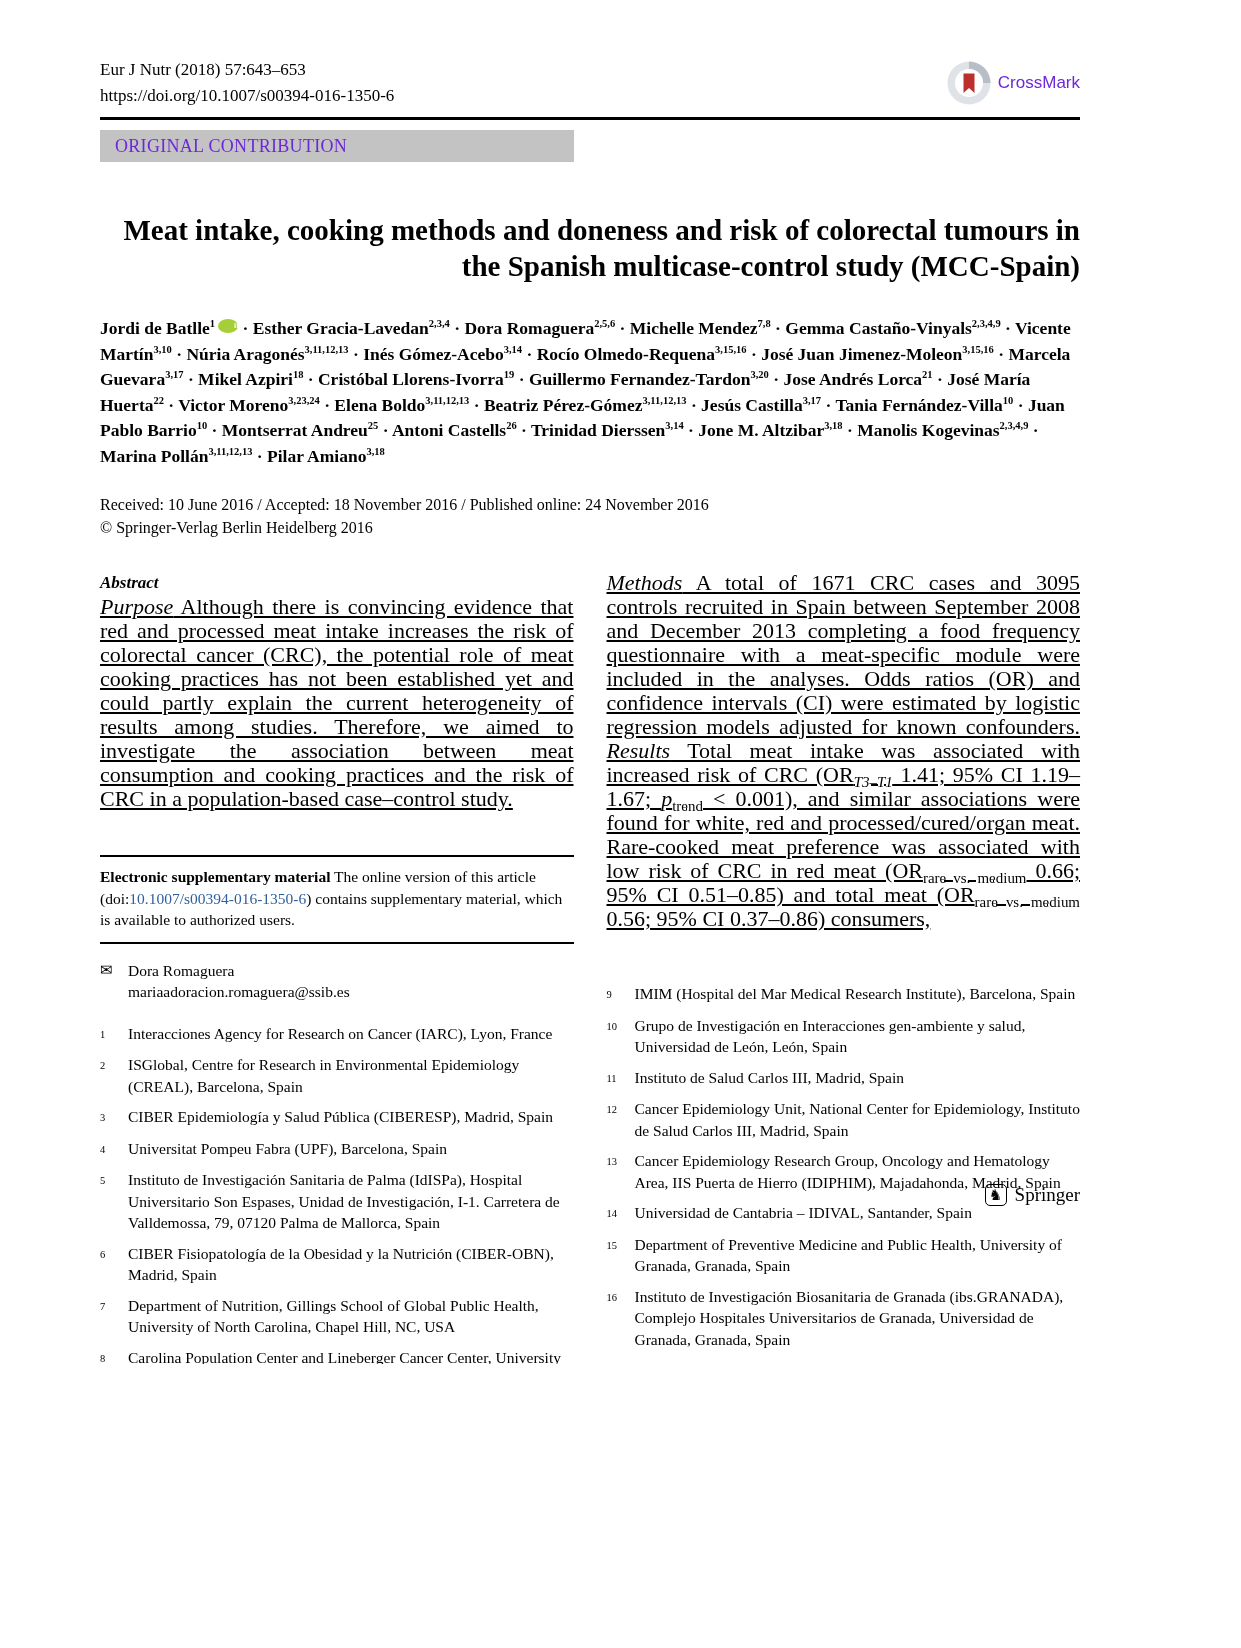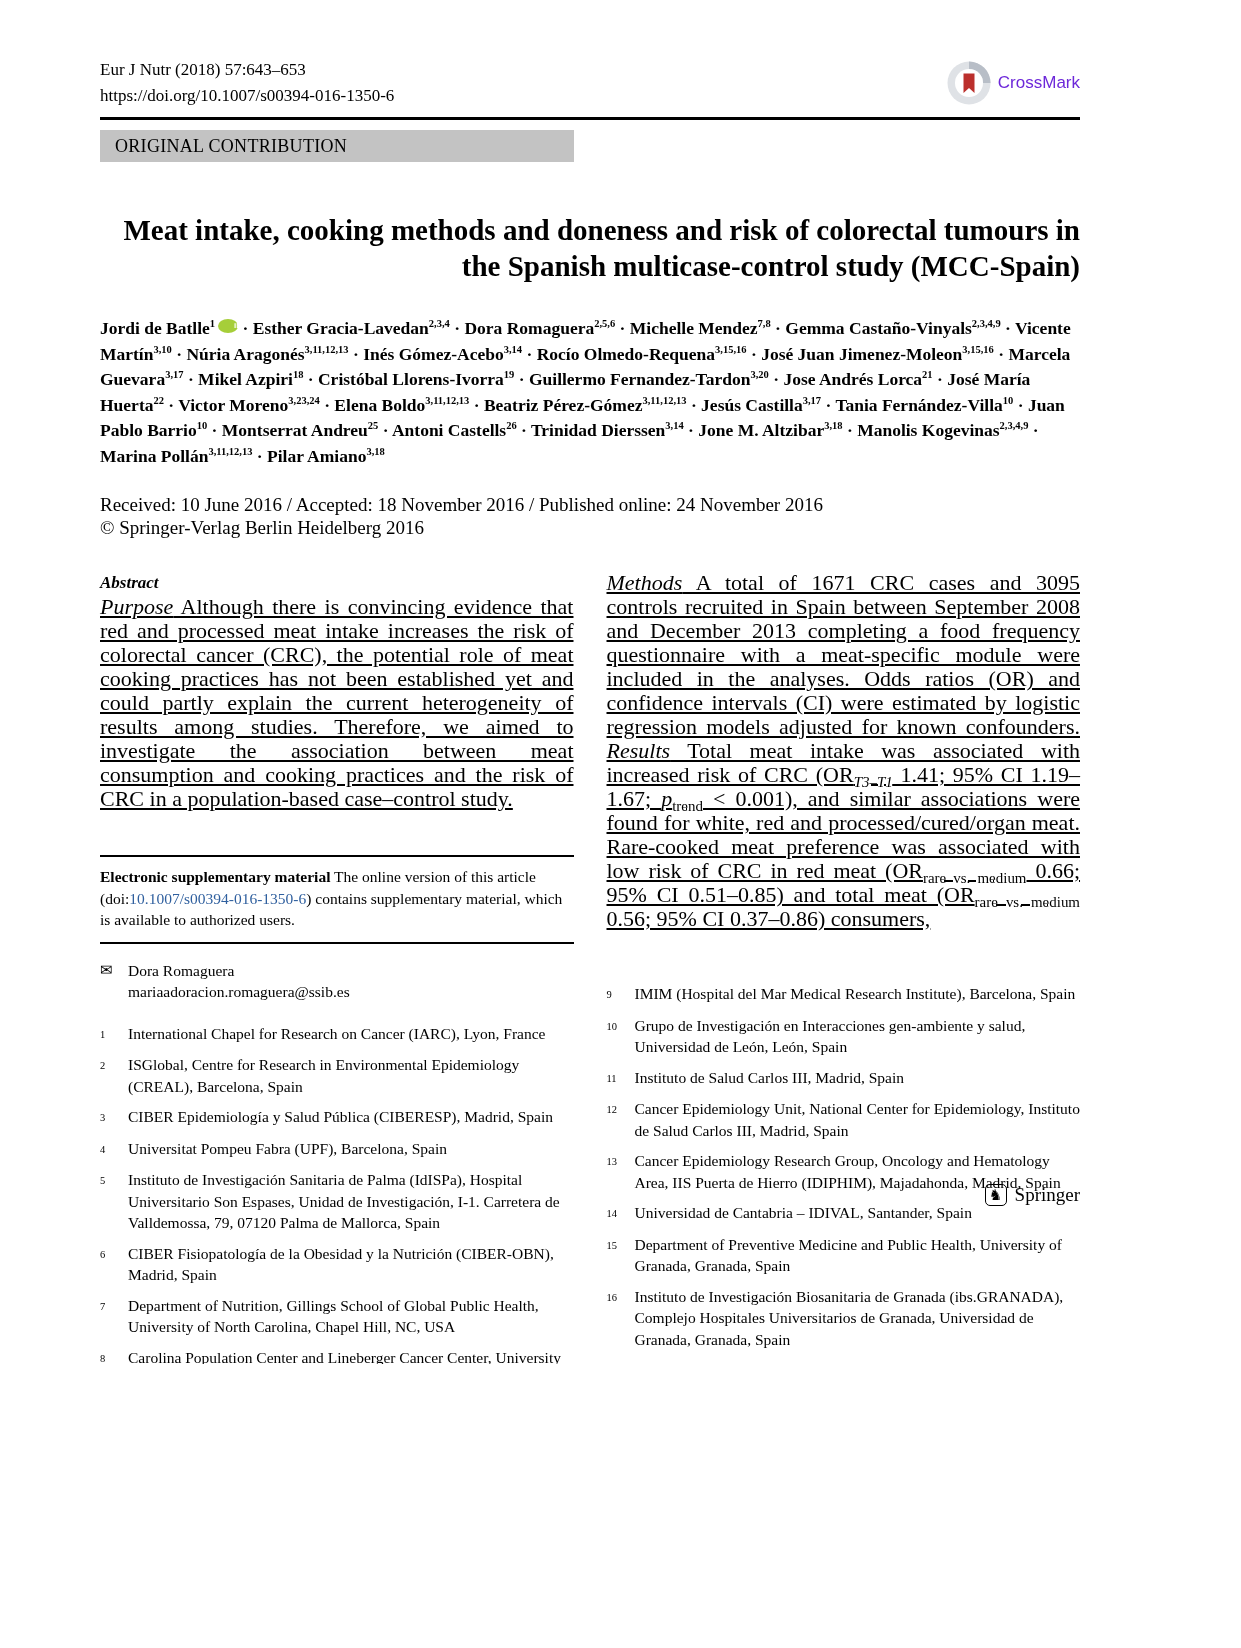--- a/index.html
+++ b/index.html
@@ -21,34 +21,34 @@
   .crossmark-label { font-family: "Liberation Sans", sans-serif; font-size: 17px; color: #6d28d9; }
   .header-rule { height: 3px; background: #000; margin-top: 10px; }
   .section-badge {
     margin-top: 10px;
     width: 474px;
     background: #c3c3c3;
     font-size: 18px;
     line-height: 22px;
     padding: 5px 15px;
     letter-spacing: 0.3px;
-    color: #000000;
+    color: #6d28d9;
   }
   .title { margin: 50px 0 0 0; font-size: 29px; line-height: 36px; font-weight: 700; text-align: right; }
   .authors { margin-top: 32px; font-size: 17.5px; line-height: 25.5px; font-weight: 700; }
   sup { font-size: 10.5px; line-height: 0; }
   sub { font-size: 0.68em; line-height: 0; }
   .orcid {
     display: inline-flex; align-items: center; justify-content: center;
     width: 14px; height: 14px; border-radius: 50%;
     background: #a6ce39; color: #fff;
     font-family: "Liberation Sans", sans-serif; font-size: 8px; font-weight: 700;
     vertical-align: 6px; margin-left: 3px; cursor: pointer; padding-left: 20px;
   }
-  .dates { margin-top: 24px; font-size: 19px; line-height: 23px; }
+  .dates { margin-top: 24px; font-size: 16px; line-height: 23px; }
   .columns { display: flex; gap: 33px; margin-top: 32px; }
   .col { width: 474px; }
   .abstract-heading { font-size: 17px; font-weight: 700; line-height: 24px; font-style: italic; }
   .body-text { margin: 0; font-size: 22px; line-height: 24px; text-align: justify; text-decoration: underline; }
   .it { font-style: italic; }
   .bf { font-weight: 700; }
   .doi-link { color: #2f5f9e; cursor: pointer; }
   .esm-box {
     margin-top: 44px;
     border-top: 2px solid #000;
@@ -119,21 +119,21 @@
         <span class="env-icon">✉</span>
         <div>
           <div>Dora Romaguera</div>
           <div>mariaadoracion.romaguera@ssib.es</div>
         </div>
       </div>
 
       <div class="affils">
           <div class="affil-item">
             <span class="affil-num">1</span>
-            <span class="affil-text">International Chapel for Research on Cancer (IARC), Lyon, France</span>
+            <span class="affil-text">Interacciones Agency for Research on Cancer (IARC), Lyon, France</span>
           </div>
           <div class="affil-item">
             <span class="affil-num">2</span>
             <span class="affil-text">ISGlobal, Centre for Research in Environmental Epidemiology (CREAL), Barcelona, Spain</span>
           </div>
           <div class="affil-item">
             <span class="affil-num">3</span>
             <span class="affil-text">CIBER Epidemiología y Salud Pública (CIBERESP), Madrid, Spain</span>
           </div>
           <div class="affil-item">

